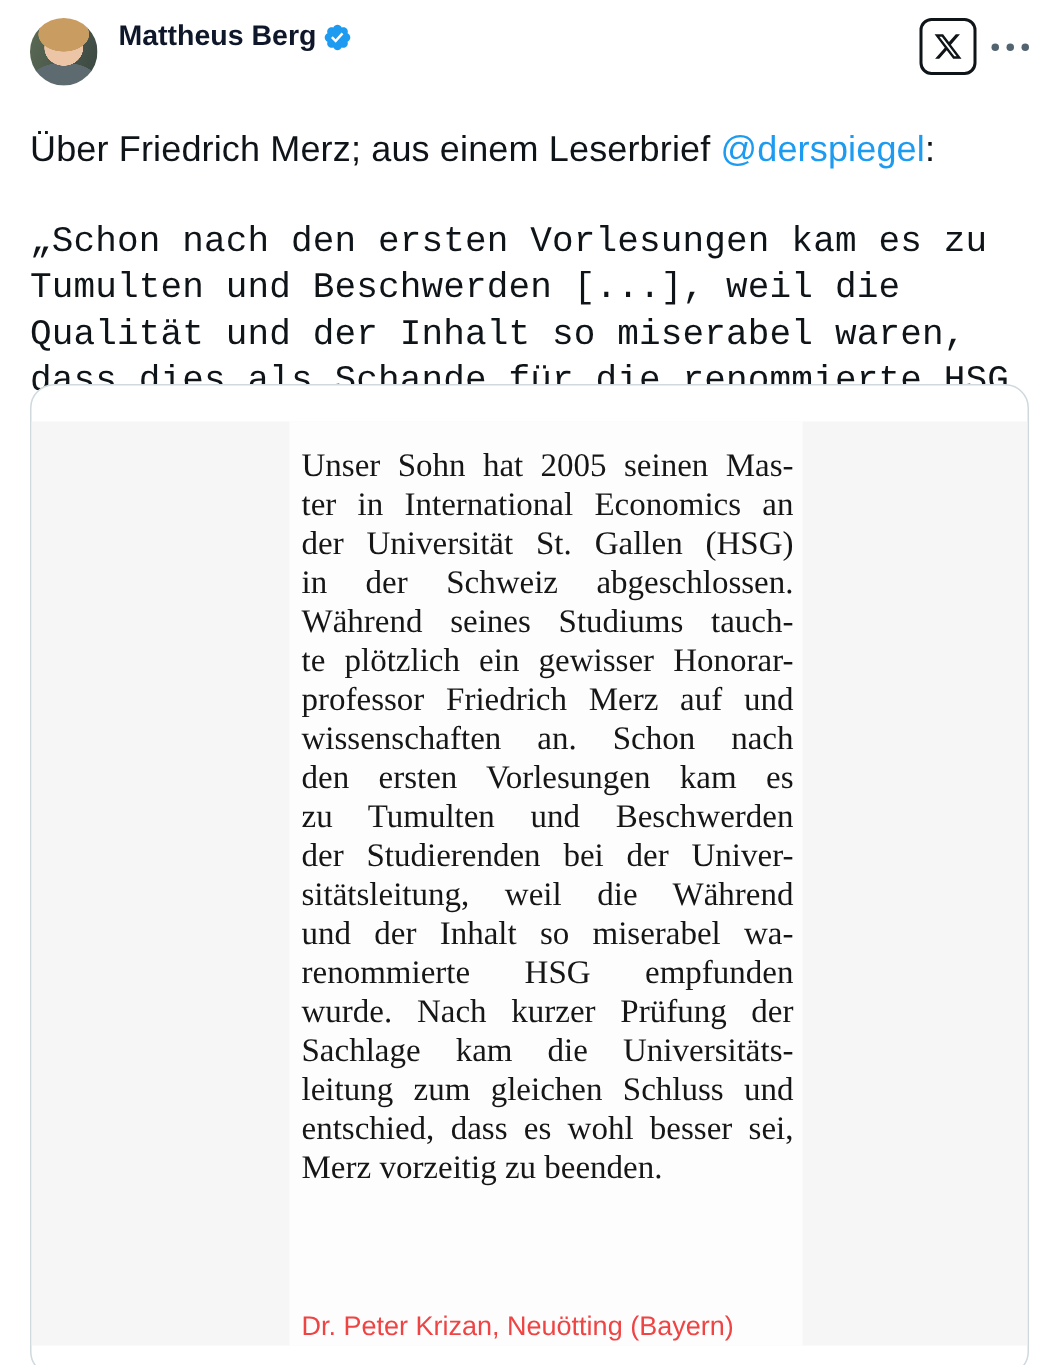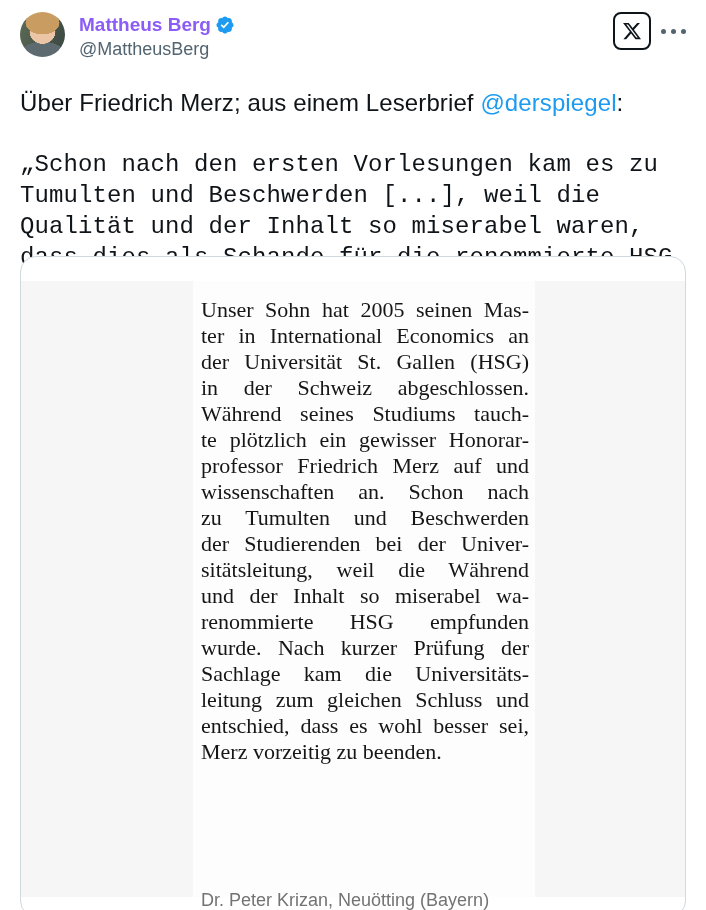--- a/index.html
+++ b/index.html
@@ -25,21 +25,21 @@
     background:
       radial-gradient(ellipse 38% 26% at 50% 24%, #c99c62 0 98%, transparent 100%),
       radial-gradient(ellipse 29% 27% at 50% 44%, #ecc5a6 0 98%, transparent 100%),
       radial-gradient(ellipse 52% 30% at 50% 96%, #5d6a70 0 98%, transparent 100%),
       linear-gradient(115deg, #5d6d55 0%, #49564b 55%, #394640 100%);
   }
   .name-block { margin-left: 14px; padding-top: 1px; }
   .name-row { display: flex; align-items: center; }
   .display-name {
     font-size: 19px; font-weight: 700; line-height: 24px;
-    color: #8b5cf6; cursor: pointer;
+    color: #0f172a; cursor: pointer;
   }
   .verified { width: 20px; height: 20px; margin-left: 4px; display: inline-block; }
   .handle {
     font-size: 18px; line-height: 22px; color: #536471; margin-top: 1px;
   }
 
   .header-right {
     margin-left: auto; display: flex; align-items: center; gap: 10px;
   }
   .x-logo-box {
@@ -85,41 +85,40 @@
   .letter {
     position: absolute; left: 180px; top: 40px; width: 328px;
     font-family: "Liberation Serif", "DejaVu Serif", serif;
     font-size: 22px; line-height: 26px; color: #161616;
   }
   .letter-line { text-align: justify; text-align-last: justify; white-space: nowrap; }
   .letter-line:last-child { text-align-last: left; }
   .letter-sig {
     position: absolute; left: 180px; top: 616px; width: 340px;
     font-family: "Liberation Sans", "DejaVu Sans", sans-serif;
-    font-size: 18px; color: #737373; line-height: 22px; margin-top: 16px;
+    font-size: 18px; color: #ef4444; line-height: 22px;
   }
 </style>
 </head>
 <body>
 
 <div class="post">
 
   <div class="post-header">
     <div class="avatar"></div>
 
     <div class="name-block">
       <div class="name-row">
         <span class="display-name">Mattheus Berg</span>
         <span class="verified">
           <svg viewBox="0 0 24 24" width="20" height="20">
             <path fill="#1d9bf0" d="M22.25 12c0-1.43-.88-2.67-2.19-3.34.46-1.39.2-2.9-.81-3.91s-2.52-1.27-3.91-.81c-.66-1.31-1.91-2.19-3.34-2.19s-2.67.88-3.33 2.19c-1.4-.46-2.91-.2-3.92.81s-1.26 2.52-.8 3.91c-1.31.67-2.2 1.91-2.2 3.34s.89 2.67 2.2 3.34c-.46 1.39-.21 2.9.8 3.91s2.52 1.26 3.91.81c.67 1.31 1.91 2.19 3.34 2.19s2.68-.88 3.34-2.19c1.39.45 2.9.2 3.91-.81s1.27-2.52.81-3.91c1.31-.67 2.19-1.91 2.19-3.34zm-11.71 4.2L6.8 12.46l1.41-1.42 2.26 2.26 4.8-5.23 1.47 1.36-6.2 6.77z"></path>
           </svg>
         </span>
       </div>
-      <div class="handle">@MattheusBerg</div>
     </div>
 
     <div class="header-right">
       <div class="x-logo-box">
         <svg viewBox="0 0 24 24">
           <path d="M18.244 2.25h3.308l-7.227 8.26 8.502 11.24H16.17l-5.214-6.817L4.99 21.75H1.68l7.73-8.835L1.254 2.25H8.08l4.713 6.231zm-1.161 17.52h1.833L7.084 4.126H5.117z"></path>
         </svg>
       </div>
       <div class="more-btn">
         <i></i>
@@ -140,20 +139,21 @@
     </div>
     <div class="letter">
         <div class="letter-line">Unser Sohn hat 2005 seinen Mas-</div>
         <div class="letter-line">ter in International Economics an</div>
         <div class="letter-line">der Universität St. Gallen (HSG)</div>
         <div class="letter-line">in der Schweiz abgeschlossen.</div>
         <div class="letter-line">Während seines Studiums tauch-</div>
         <div class="letter-line">te plötzlich ein gewisser Honorar-</div>
         <div class="letter-line">professor Friedrich Merz auf und</div>
         <div class="letter-line">wissenschaften an. Schon nach</div>
+        <div class="letter-line">den ersten Vorlesungen kam es</div>
         <div class="letter-line">zu Tumulten und Beschwerden</div>
         <div class="letter-line">der Studierenden bei der Univer-</div>
         <div class="letter-line">sitätsleitung, weil die Während</div>
         <div class="letter-line">und der Inhalt so miserabel wa-</div>
         <div class="letter-line">renommierte HSG empfunden</div>
         <div class="letter-line">wurde. Nach kurzer Prüfung der</div>
         <div class="letter-line">Sachlage kam die Universitäts-</div>
         <div class="letter-line">leitung zum gleichen Schluss und</div>
         <div class="letter-line">entschied, dass es wohl besser sei,</div>
         <div class="letter-line">Merz vorzeitig zu beenden.</div>

